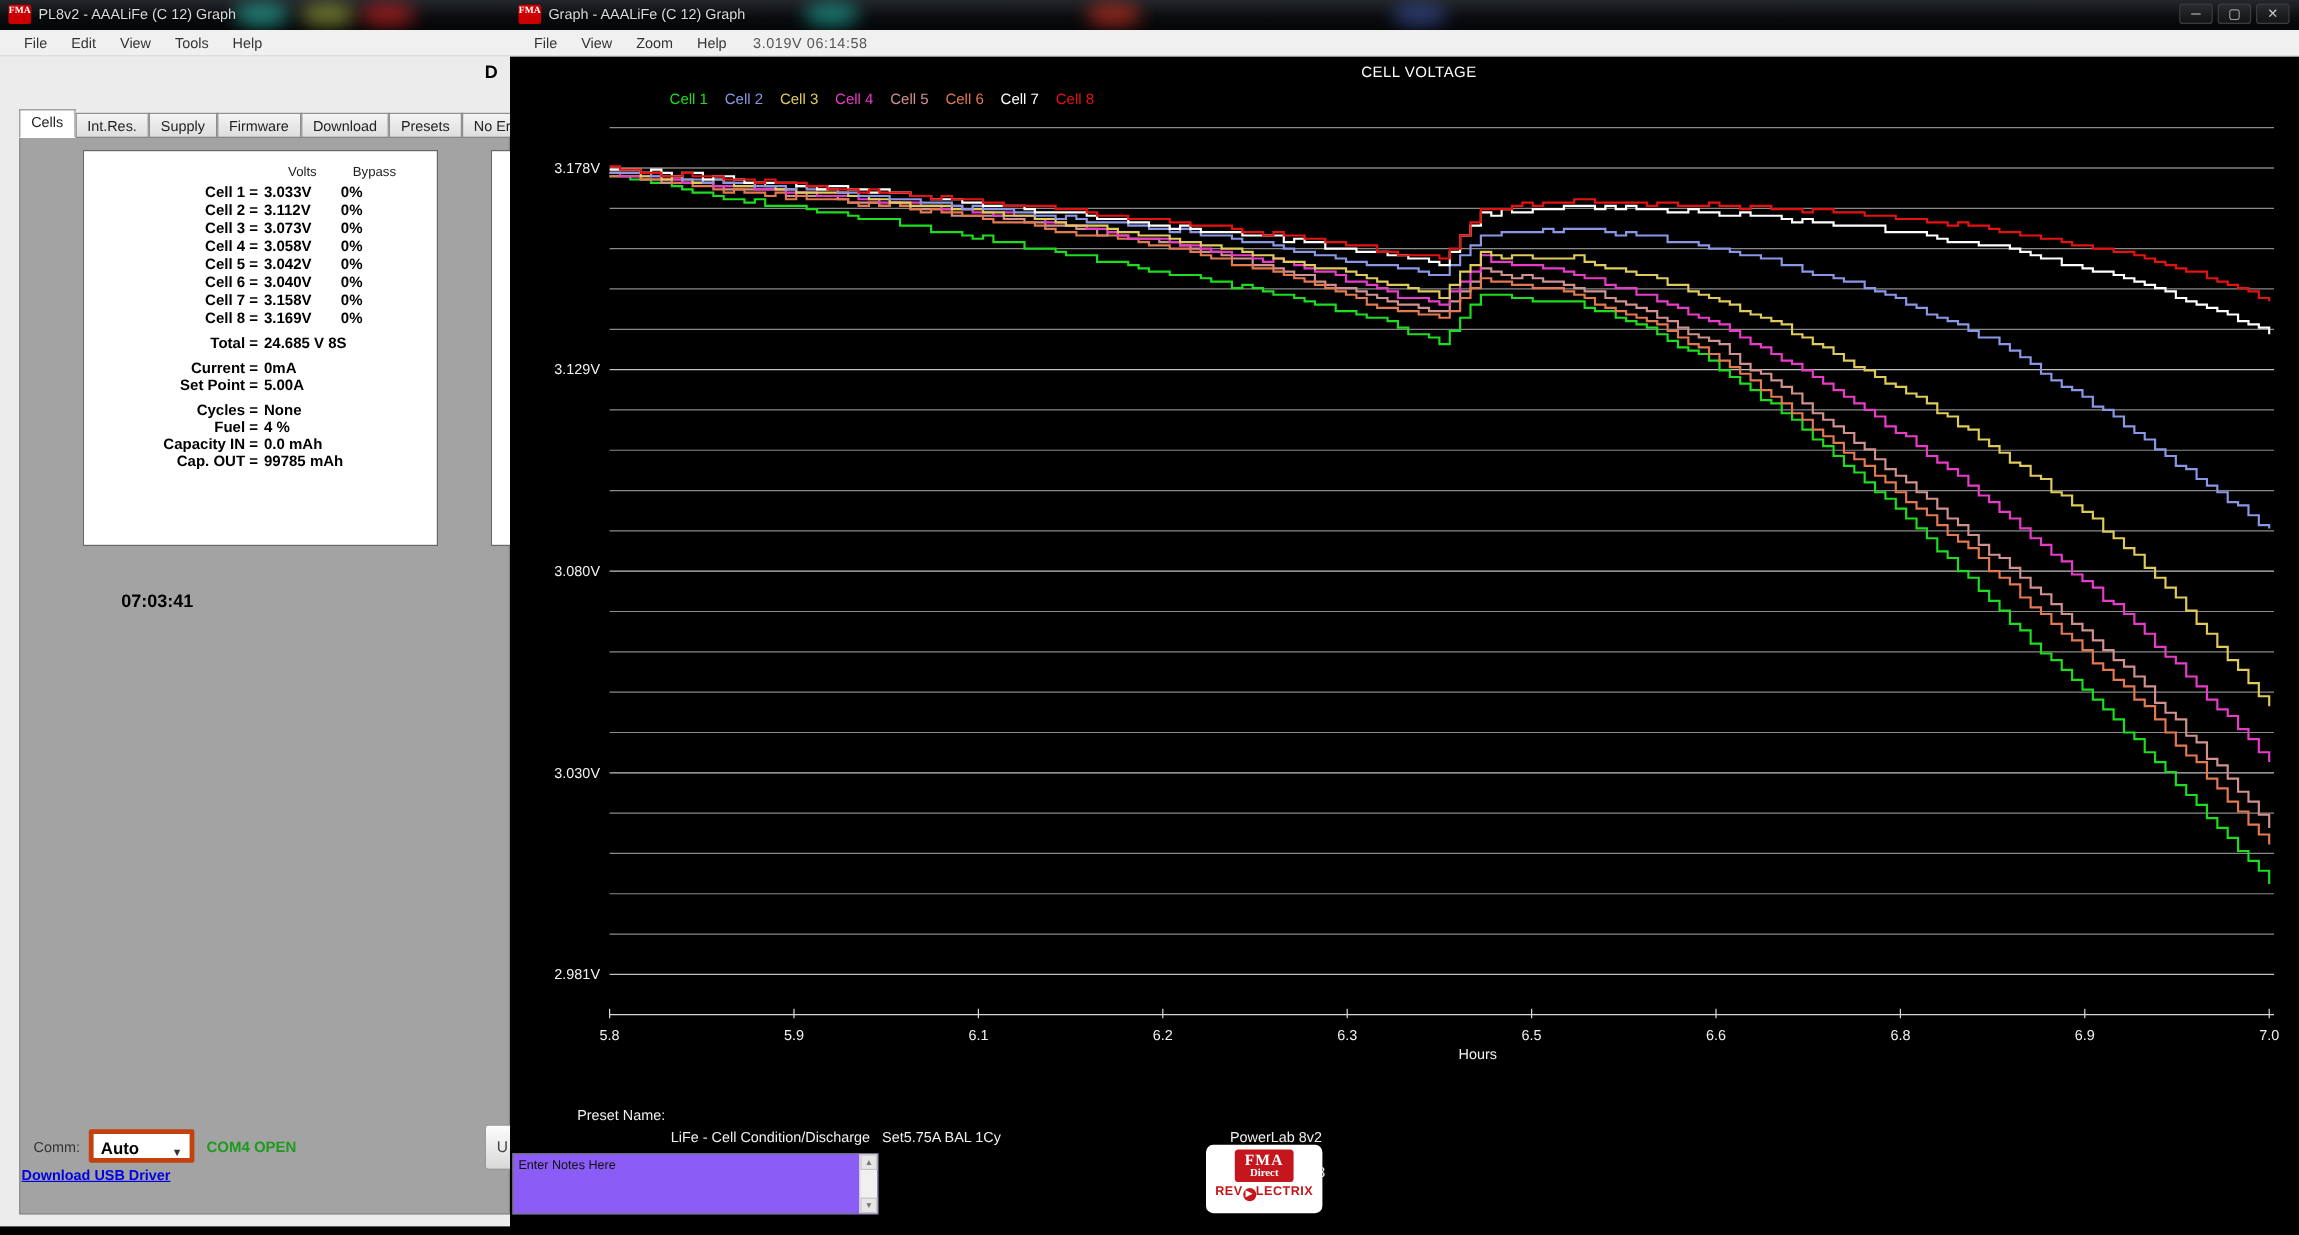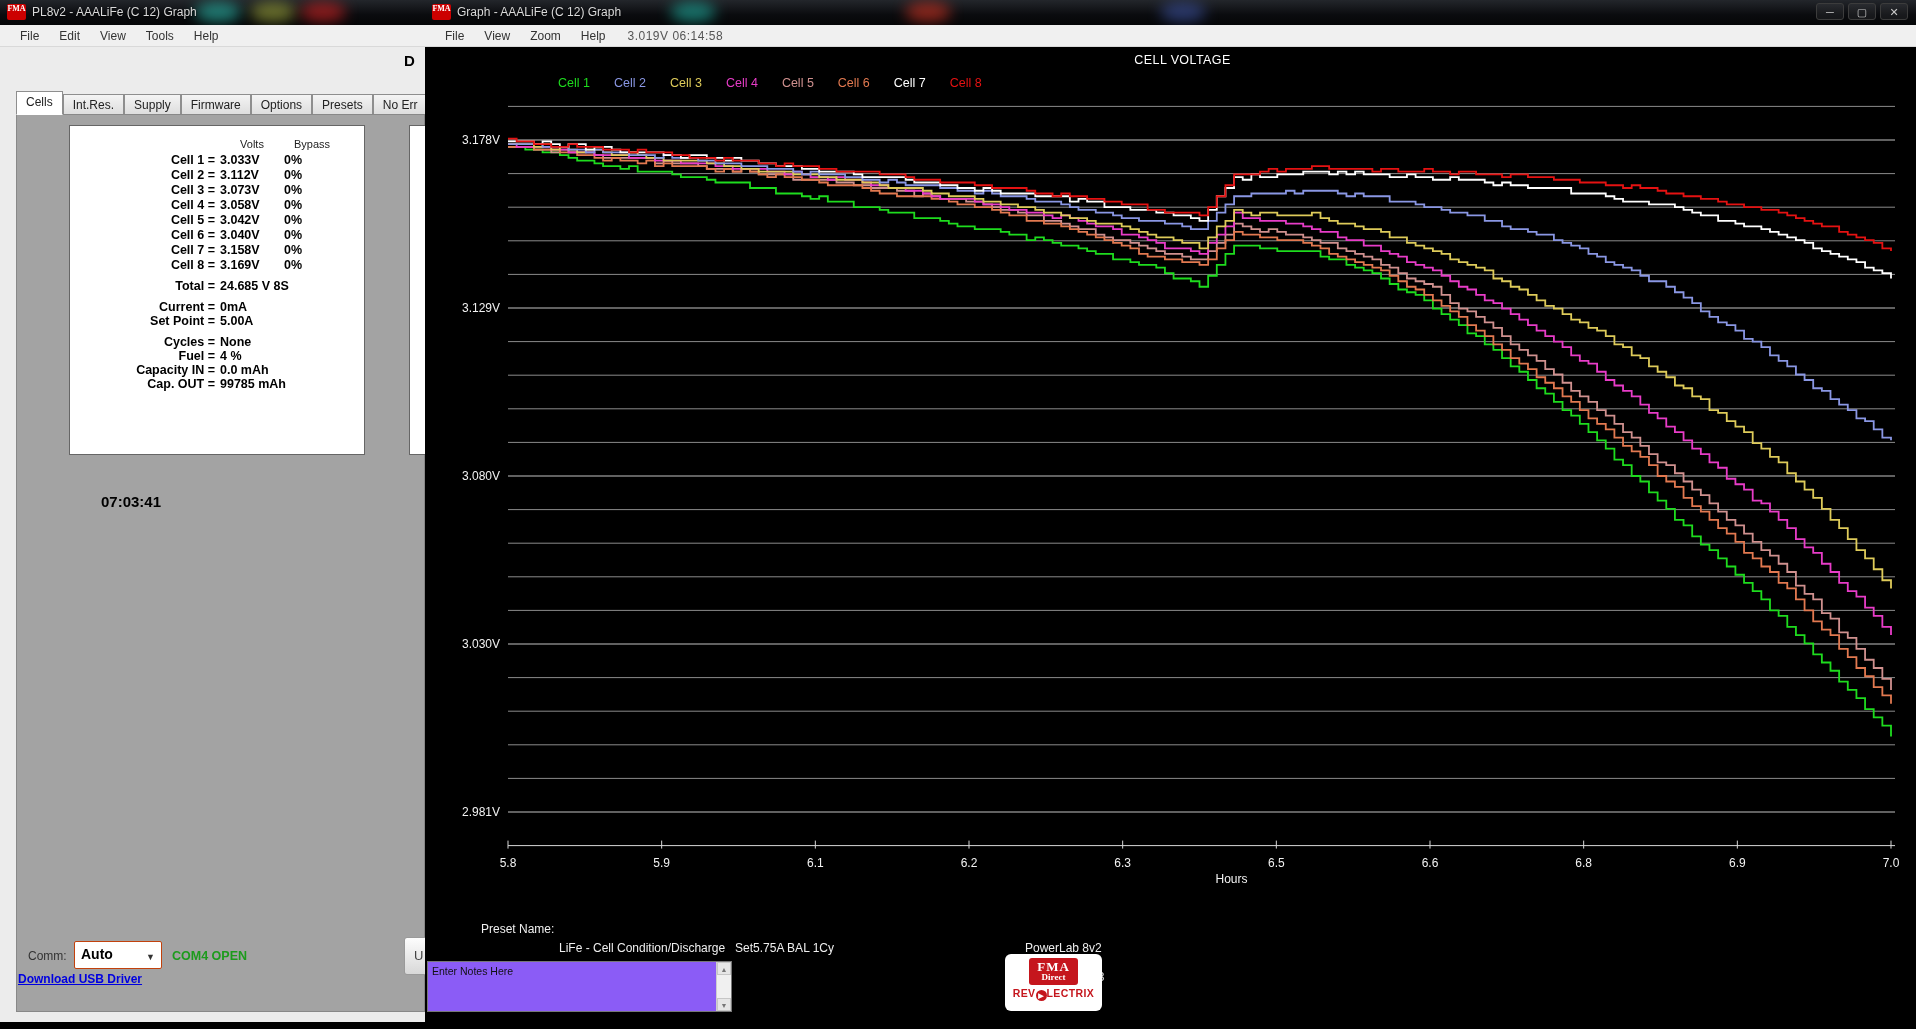--- a/index.html
+++ b/index.html
@@ -58,34 +58,34 @@
                   font-weight:bold; color:#000; }
   #preset-group { left:186px; top:340px; width:240px; height:72px; border:1px solid #888; background:#fff; }
   .preset-box { position:absolute; left:11px; background:#fff; border:1px solid #7a7a7a;
                 font-family:"Liberation Mono", monospace; font-size:12px; font-weight:bold;
                 color:#000; padding:3px 5px; white-space:nowrap; overflow:hidden; }
   #preset-box1 { top:8px; width:260px; height:23px; }
   #preset-box2 { top:37px; width:132px; height:22px; }
 
   #comm-label { left:28px; top:949px; font-size:12px; color:#333; }
   #comm-select { left:74px; top:941px; width:88px; height:28px; background:#fff;
-                 border:1px solid #c2410c; border-radius:2px; font-size:14px; font-weight:bold;
+                 border:4px solid #c2410c; border-radius:2px; font-size:14px; font-weight:bold;
                  padding:4px 6px; }
   #comm-select .arrow { position:absolute; right:6px; top:10px; font-size:9px; color:#333; }
   #comm-status { left:172px; top:949px; font-size:12.5px; font-weight:bold; color:#1d9b1d; }
   #usb-link { left:18px; top:972px; font-size:12px; font-weight:bold; color:#0000e0;
               text-decoration:underline; }
   #partial-button { left:404px; top:937px; width:44px; height:38px; background:linear-gradient(#fdfdfd,#d8d8d8);
                     border:1px solid #9a9a9a; border-radius:3px; font-size:13px; color:#444;
                     padding:10px 0 0 9px; }
 
   
   #chart-title { left:64px; top:53px; width:1387px; text-align:center; color:#fff; font-size:12.5px;
                  letter-spacing:.4px; }
-  #legend { left:133px; top:76px; display:flex; gap:24px; font-size:12.5px; }
+  #legend { left:133px; top:76px; display:flex; gap:14px; font-size:12.5px; }
   #plot-wrap { left:0; top:47px; width:1491px; height:982px;padding-left:19px; }
   svg text { font-family:"Liberation Sans", sans-serif; }
 
   .gfoot { color:#efefef; font-size:12px; white-space:pre; }
   #notes-box { left:2px; top:961px; width:305px; height:51px; background:#8b5cf6; border:1px solid #777; }
   #notes-text { position:absolute; left:4px; top:3px; font-size:10.5px; color:#111; }
   #notes-scroll { position:absolute; right:0; top:0; width:15px; height:100%; background:#f0f0f0;
                   border-left:1px solid #cfcfcf; }
   .sb-btn { position:absolute; left:0; width:14px; height:13px; background:#e6e6e6; color:#777;
             font-size:7px; text-align:center; line-height:13px; border:1px solid #c6c6c6; }
@@ -118,21 +118,21 @@
       <div class="menu-item">View</div>
       <div class="menu-item">Tools</div>
       <div class="menu-item">Help</div>
     </div>
   <div id="lw-heading" class="abs">D</div>
   <div id="tabs" class="abs">
       <div class="tab active">Cells</div>
       <div class="tab">Int.Res.</div>
       <div class="tab">Supply</div>
       <div class="tab">Firmware</div>
-      <div class="tab">Options</div>
+      <div class="tab">Download</div>
       <div class="tab">Presets</div>
       <div class="tab">No Err</div>
     </div>
 
   <div id="lw-panel" class="abs">
     <div id="voltage-box" class="abs">
       <div id="vb-grid">
         <div class="hdr"></div>
         <div class="hdr">Volts</div>
         <div class="hdr">Bypass</div>

